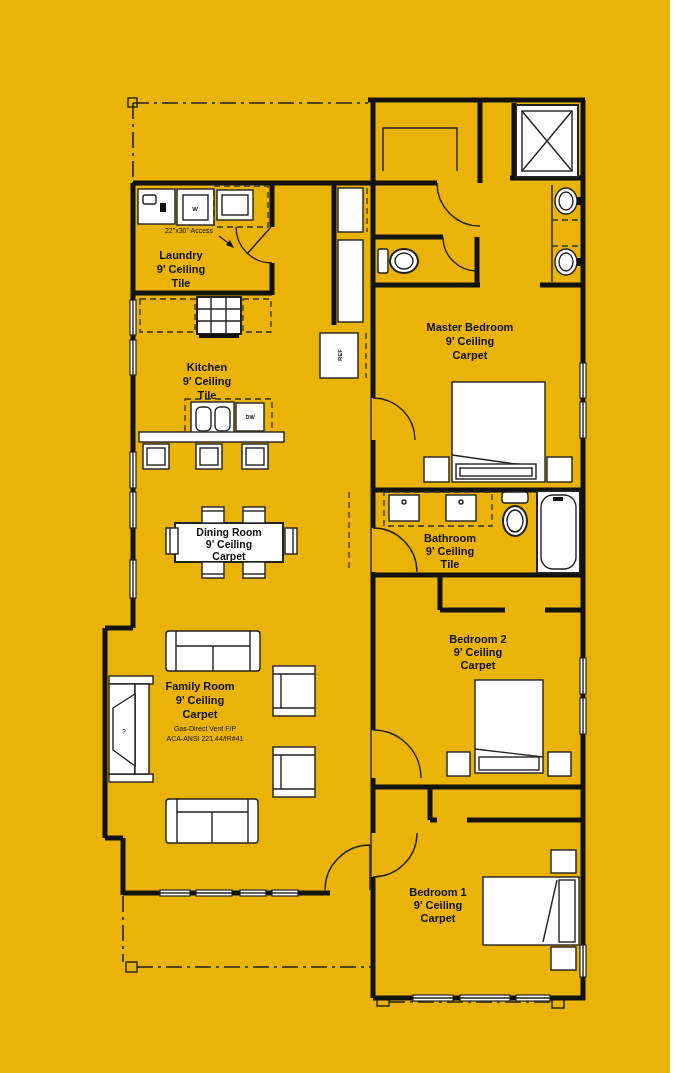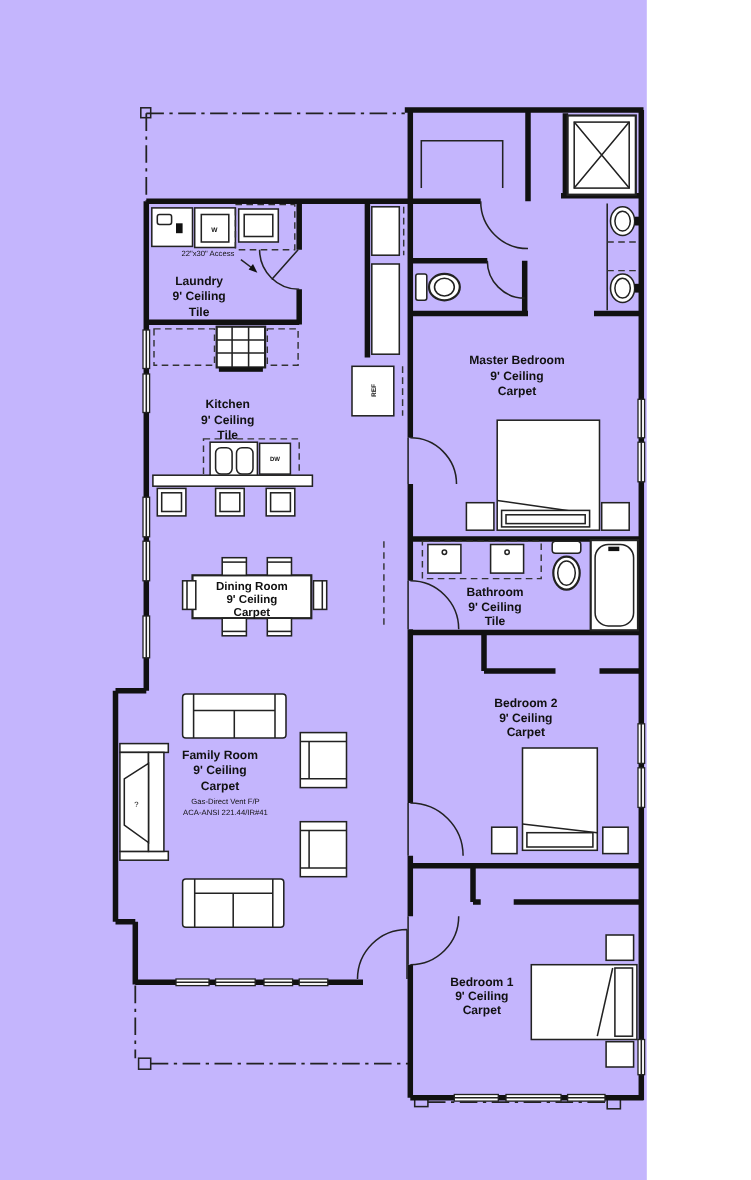--- a/index.html
+++ b/index.html
@@ -1,16 +1,16 @@
 <!DOCTYPE html>
 <html><head>
 <meta charset="utf-8">
 <style>
   html,body{margin:0;padding:0;background:#ffffff;}
-  .page{width:588px;height:1073px;background:#c4b5fd;position:relative;overflow:hidden;
+  .page{width:670px;height:1073px;background:#eab308;position:relative;overflow:hidden;
         font-family:"Liberation Sans", sans-serif;}
   svg{display:block;}
   .wall{stroke:#111;stroke-width:5;fill:none;stroke-linecap:butt;}
   .thin{stroke:#222;stroke-width:1.4;fill:none;}
   .fillw{fill:#fff;stroke:#222;stroke-width:1.4;}
   .fillw2{fill:#fff;stroke:#222;stroke-width:2;}
   .dash{stroke:#333;stroke-width:1.3;fill:none;stroke-dasharray:6 4;}
   .dashdot{stroke:#222;stroke-width:1.6;fill:none;stroke-dasharray:16 5 3 5;}
   .winr{fill:#fff;stroke:#222;stroke-width:1.2;}
   .dark{fill:#111;stroke:none;}

